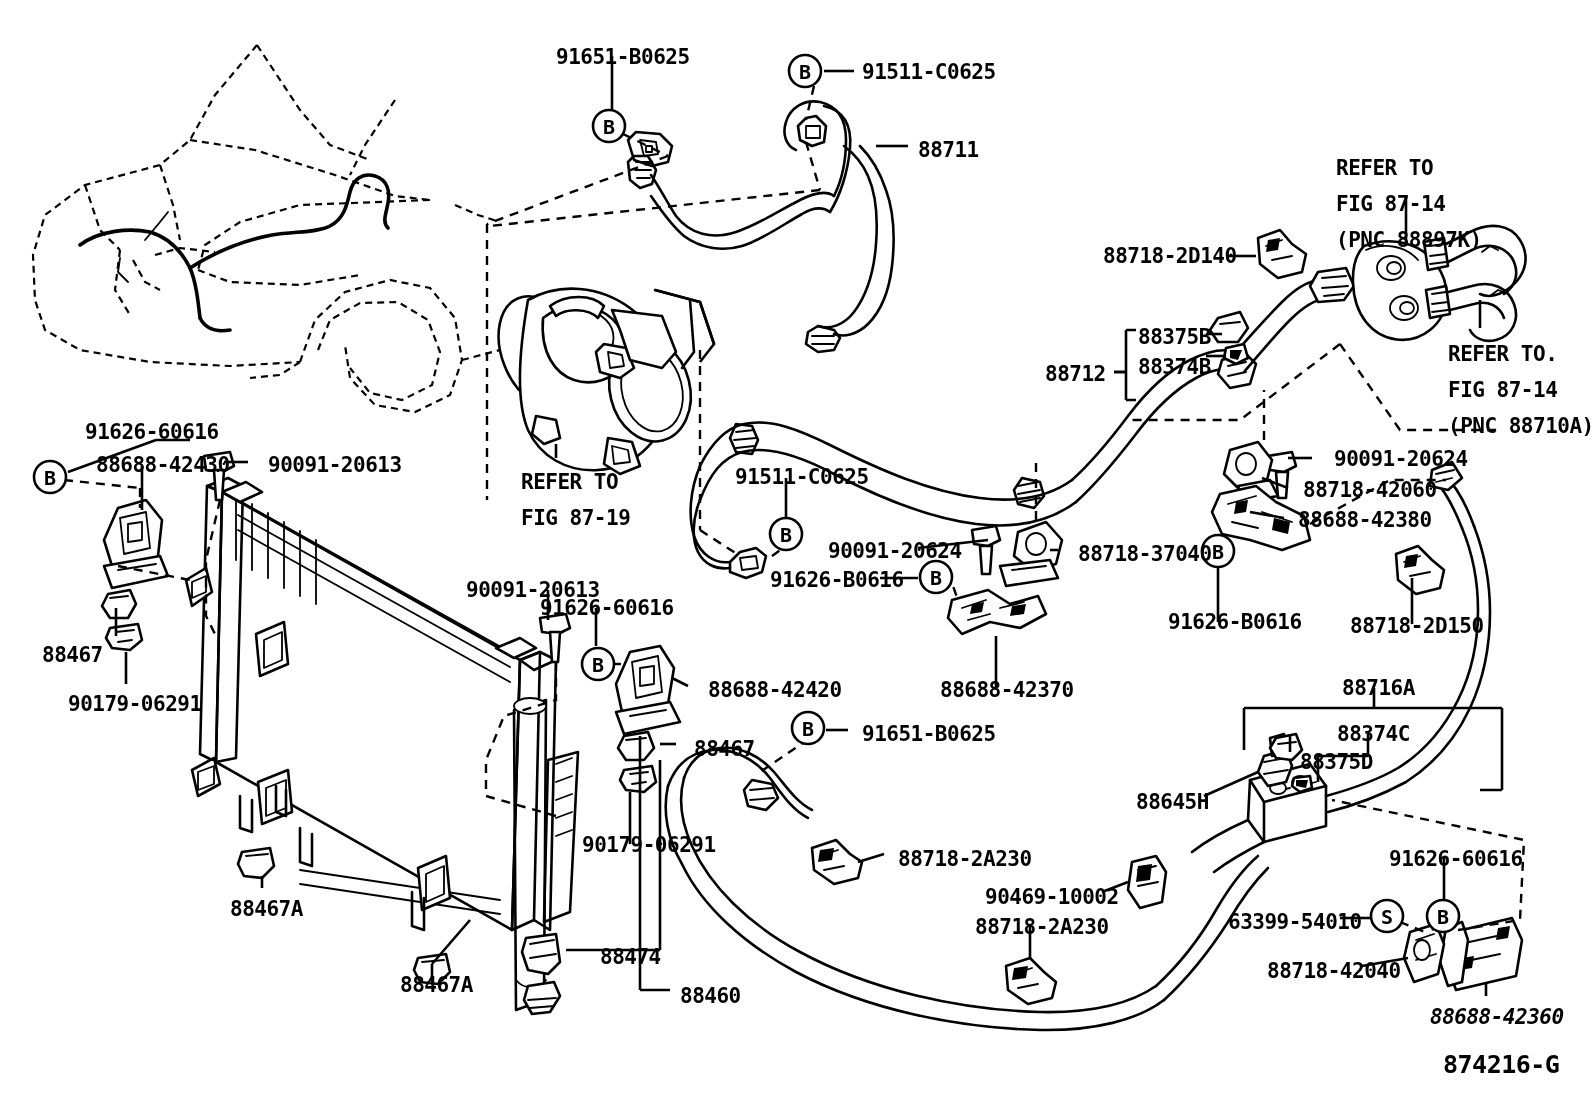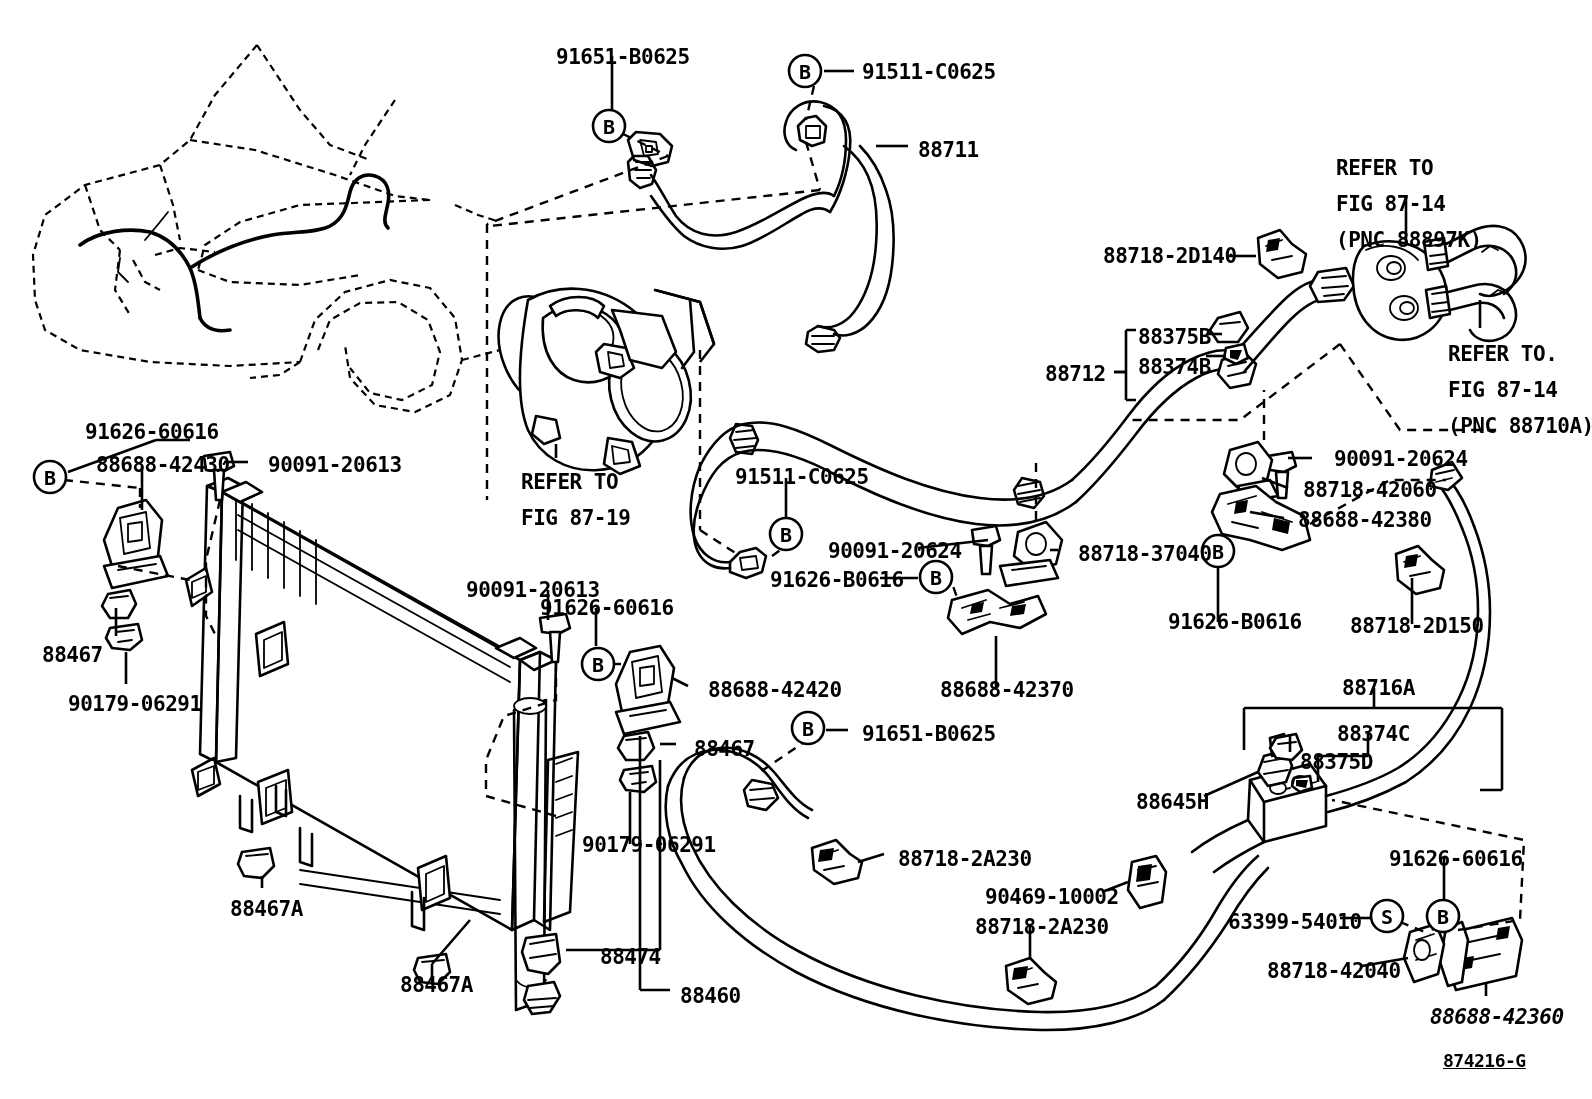--- a/index.html
+++ b/index.html
@@ -3,21 +3,21 @@
 <meta charset="utf-8">
 <style>
   html,body{margin:0;padding:0;background:#fff;}
   body{width:1592px;height:1099px;position:relative;overflow:hidden;
        font-family:"DejaVu Sans Mono","Liberation Mono",monospace;}
   #stage{position:absolute;left:0;top:0;width:1592px;height:1099px;}
   svg#art{position:absolute;left:0;top:0;width:1592px;height:1099px;}
   .lbl{position:absolute;color:#000;font-weight:bold;letter-spacing:-0.5px;
        font-size:21px;line-height:25px;white-space:pre;font-family:"DejaVu Sans Mono","Liberation Mono",monospace;}
   .lbl.multi{line-height:36px;}
-  .figcode{position:absolute;font-size:18px;font-weight:bold;letter-spacing:-0.5px;text-decoration:underline;}
+  .figcode{position:absolute;font-size:25px;font-weight:bold;letter-spacing:-0.5px;}
 </style>
 </head>
 <body>
 
 <div id="stage">
 
 <svg id="art" viewBox="0 0 1592 1099">
   <defs>
     <style>
       .s{fill:none;stroke:#000;stroke-width:2.6;stroke-linecap:round;stroke-linejoin:round;}

